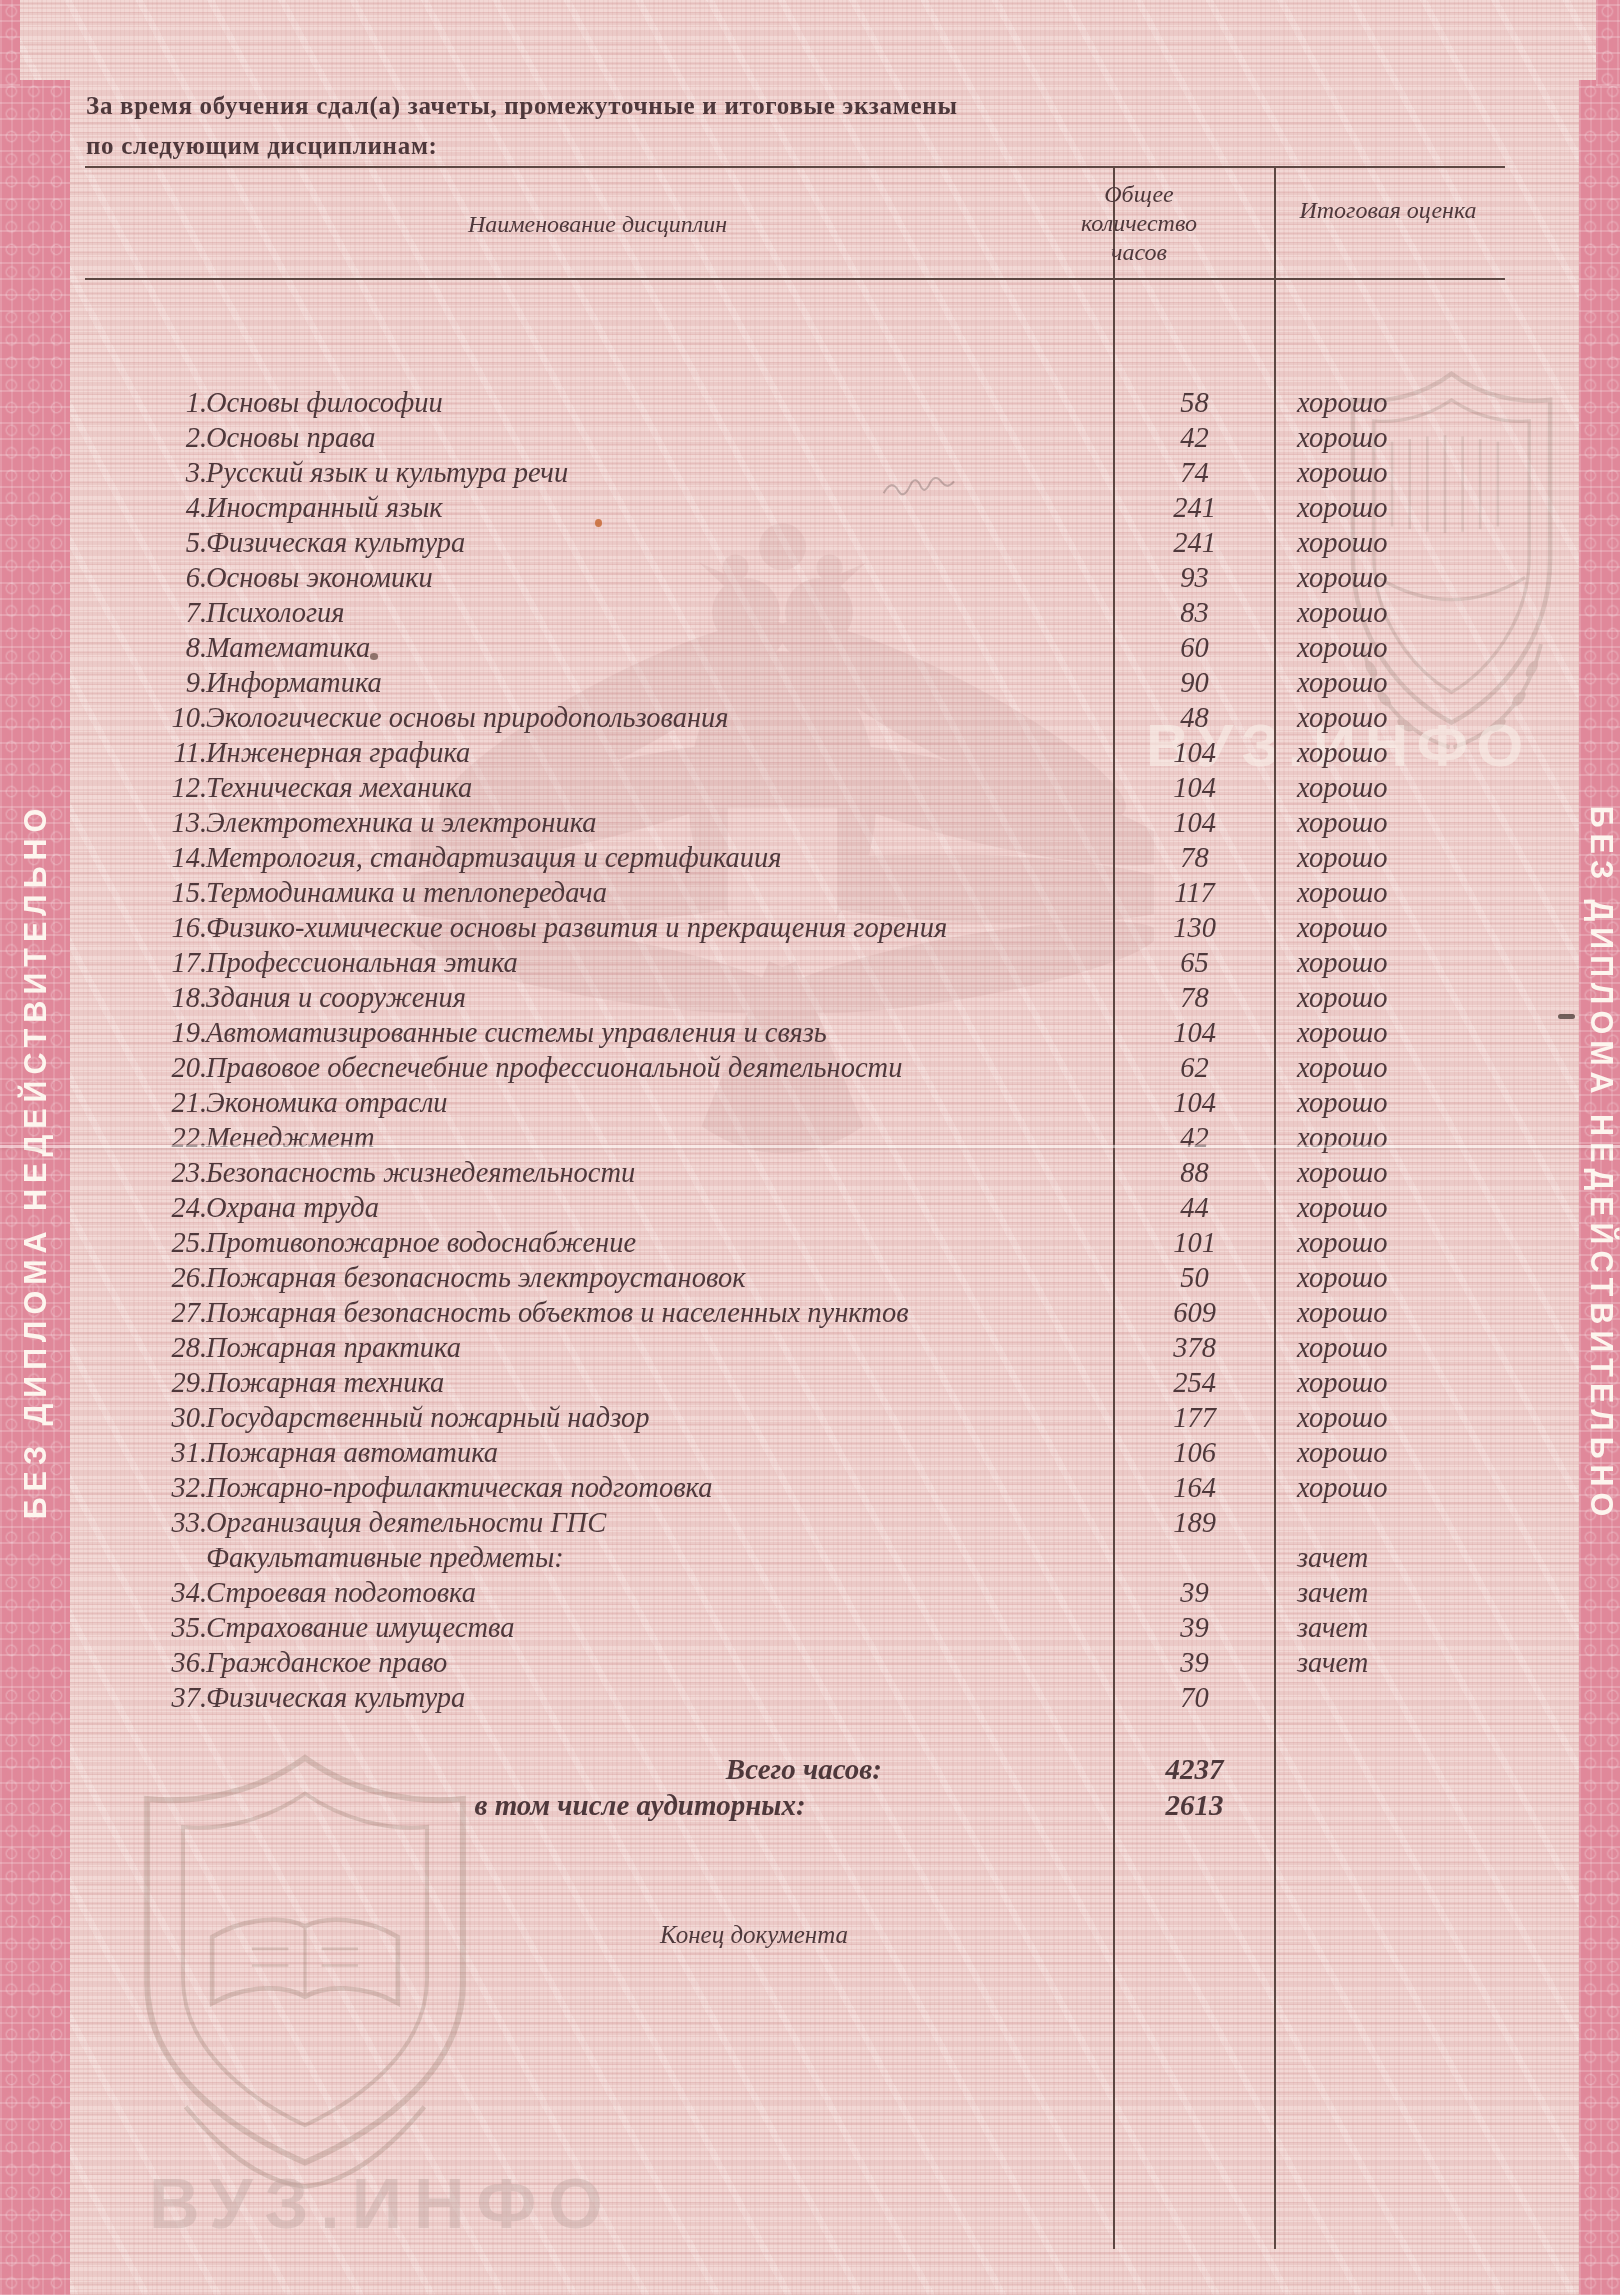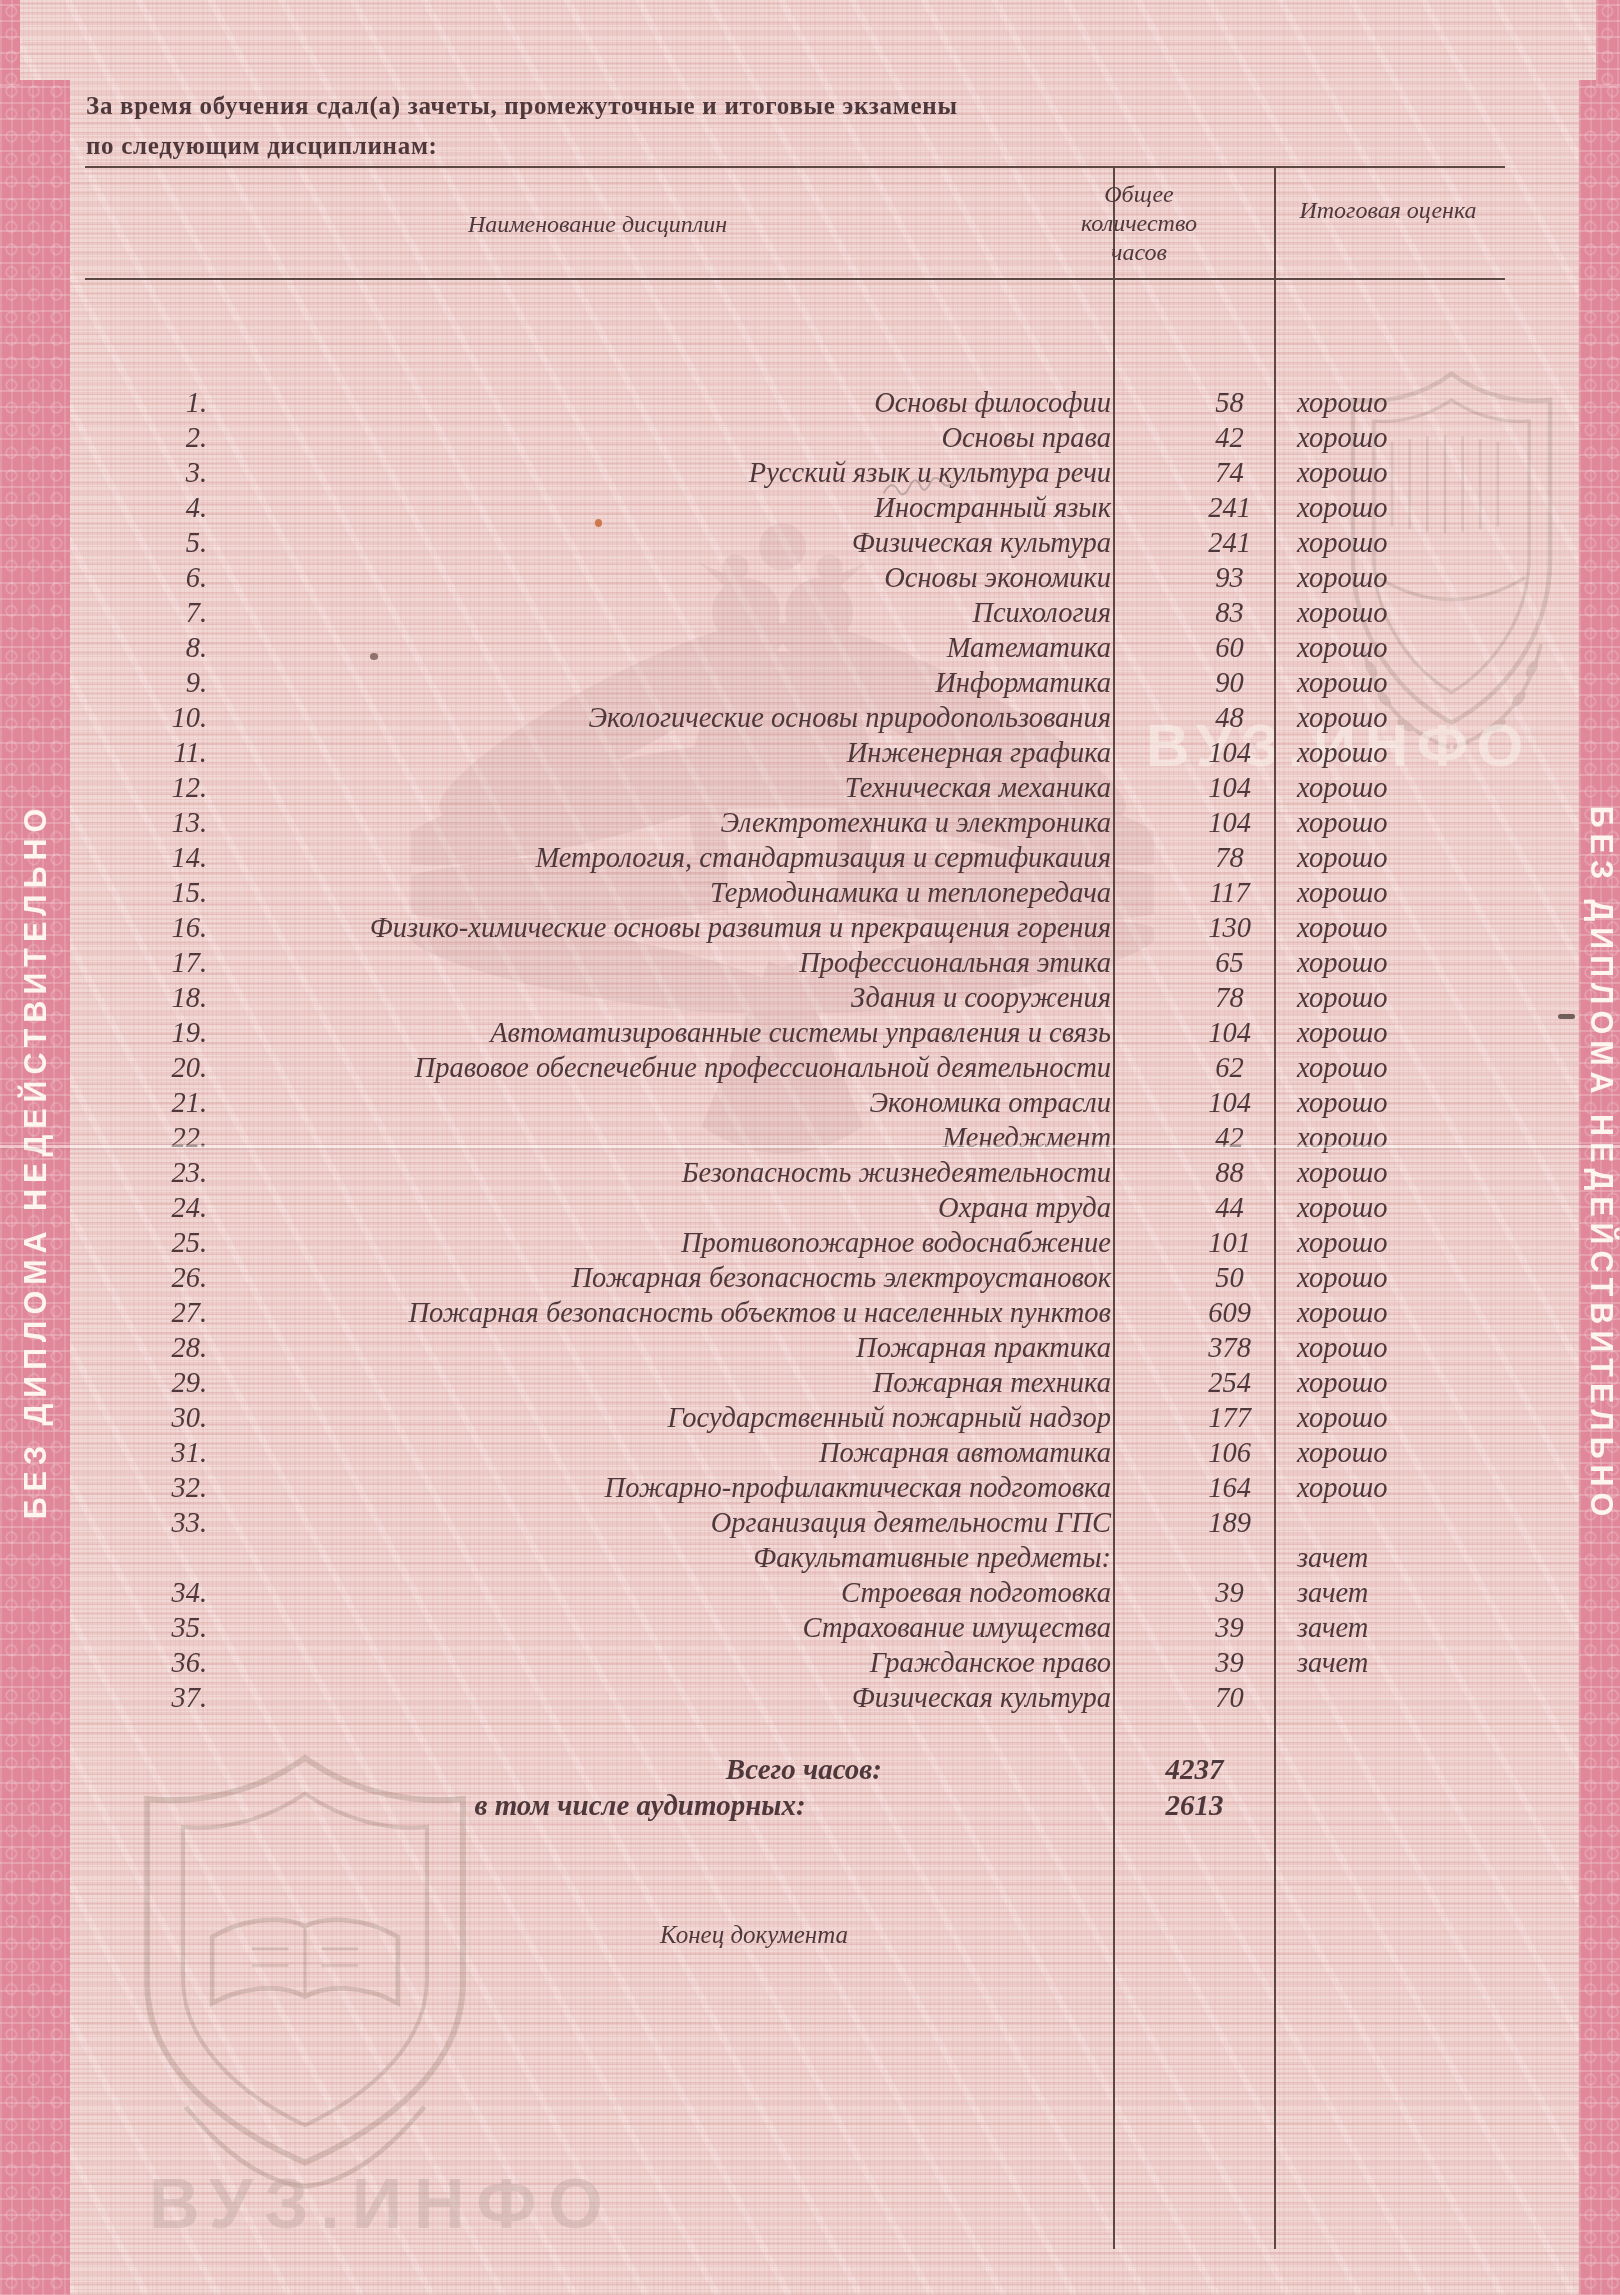--- a/index.html
+++ b/index.html
@@ -51,22 +51,22 @@
   
   .colhead{z-index:4; font-style:italic; font-size:24px; text-align:center; line-height:29px;}
   .colhead-name{left:372px; top:210px; width:451px;}
   .colhead-hours{left:1061px; top:180px; width:156px;}
   .colhead-grade{left:1277px; top:196px; width:222px;}
   
   .tbody{left:0; top:385px; width:1621px; z-index:4;}
   .trow{position:relative; height:35px; font-style:italic; font-size:28.5px; line-height:35px;}
   .trow span{position:absolute; white-space:nowrap;}
   .c-num{left:151px; width:56px; text-align:right;}
-  .c-name{left:222px; width:889px;text-align:right;}
-  .c-hours{left:1115px; width:159px; text-align:center;padding-left:35px;}
+  .c-name{left:206px; width:889px;}
+  .c-hours{left:1115px; width:159px; text-align:center;}
   .c-grade{left:1297px; width:212px; text-align:left;}
   
   .total-label{left:398px; width:484px; text-align:right; font-style:italic; font-weight:bold; font-size:29px; z-index:4; white-space:nowrap;}
   .total-value{left:1115px; width:159px; text-align:center; font-style:italic; font-weight:bold; font-size:29px; z-index:4;}
   .t1{top:1753px;} .t2{top:1789px;text-align:center;}
   
   .endnote{left:660px; top:1921px; width:305px; text-align:left; font-style:italic; font-size:25px; z-index:4;}
   
   .crease{left:0; top:1145px; width:1621px; height:3.3px; z-index:8;
     background:rgba(255,252,250,0.5);

